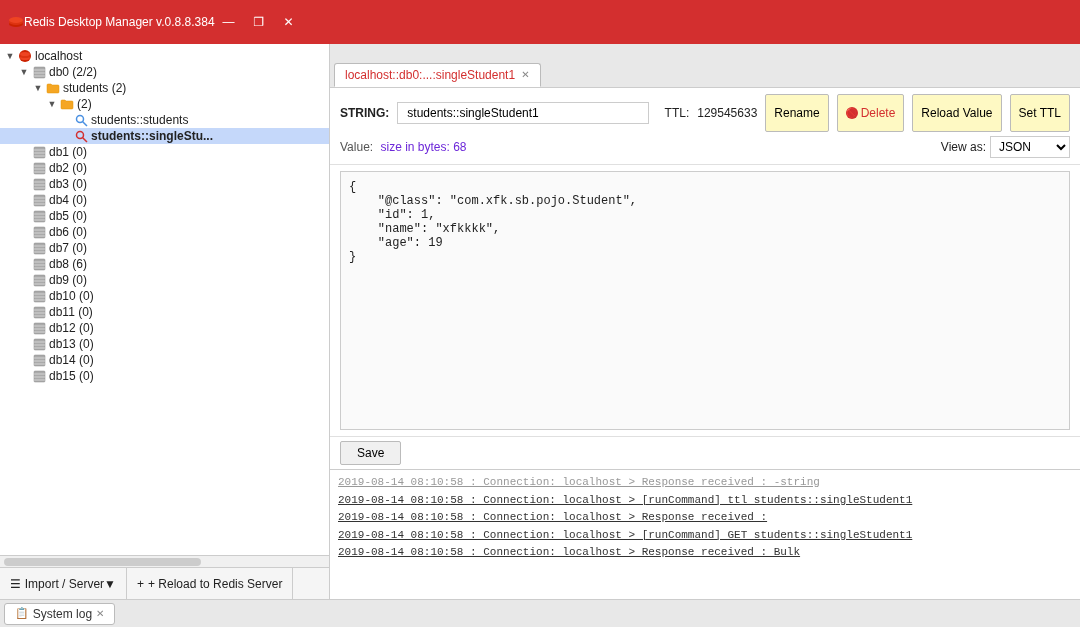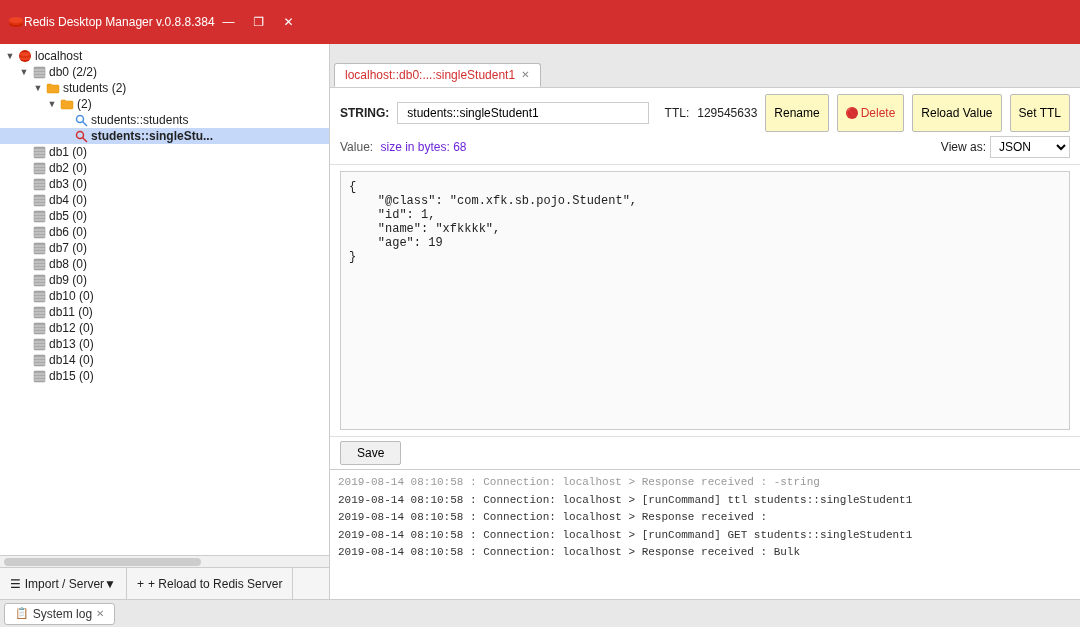--- a/index.html
+++ b/index.html
@@ -333,20 +333,21 @@
       color: #333;
     }
 
     #log-content::-webkit-scrollbar { width: 8px; }
     #log-content::-webkit-scrollbar-track { background: #f0f0f0; }
     #log-content::-webkit-scrollbar-thumb { background: #bbb; }
 
     .log-line {
       line-height: 1.6;
       white-space: nowrap;
+      text-decoration: underline;
     }
     .log-line.faded { color: #999; }
 
     
     #h-scroll {
       height: 12px;
       background: #f0f0f0;
       border-top: 1px solid #ccc;
       display: flex;
       align-items: center;
@@ -572,21 +573,21 @@
           <span class="tree-indent" style="width: 14px; display: inline-block;"></span>
           <span class="tree-arrow"></span>
           <span class="tree-icon">
             <svg width="13" height="13" viewBox="0 0 13 13">
               <rect x="1" y="1" width="11" height="11" rx="1" fill="#aaa" stroke="#888" stroke-width="0.5"></rect>
               <line x1="1" y1="4" x2="12" y2="4" stroke="#fff" stroke-width="0.5"></line>
               <line x1="1" y1="7" x2="12" y2="7" stroke="#fff" stroke-width="0.5"></line>
               <line x1="1" y1="10" x2="12" y2="10" stroke="#fff" stroke-width="0.5"></line>
             </svg>
           </span>
-          <span class="tree-label">db8 (0)</span>
+          <span class="tree-label">db8 (6)</span>
         </div>
         <div class="tree-item">
           <span class="tree-indent" style="width: 14px; display: inline-block;"></span>
           <span class="tree-arrow"></span>
           <span class="tree-icon">
             <svg width="13" height="13" viewBox="0 0 13 13">
               <rect x="1" y="1" width="11" height="11" rx="1" fill="#aaa" stroke="#888" stroke-width="0.5"></rect>
               <line x1="1" y1="4" x2="12" y2="4" stroke="#fff" stroke-width="0.5"></line>
               <line x1="1" y1="7" x2="12" y2="7" stroke="#fff" stroke-width="0.5"></line>
               <line x1="1" y1="10" x2="12" y2="10" stroke="#fff" stroke-width="0.5"></line>

